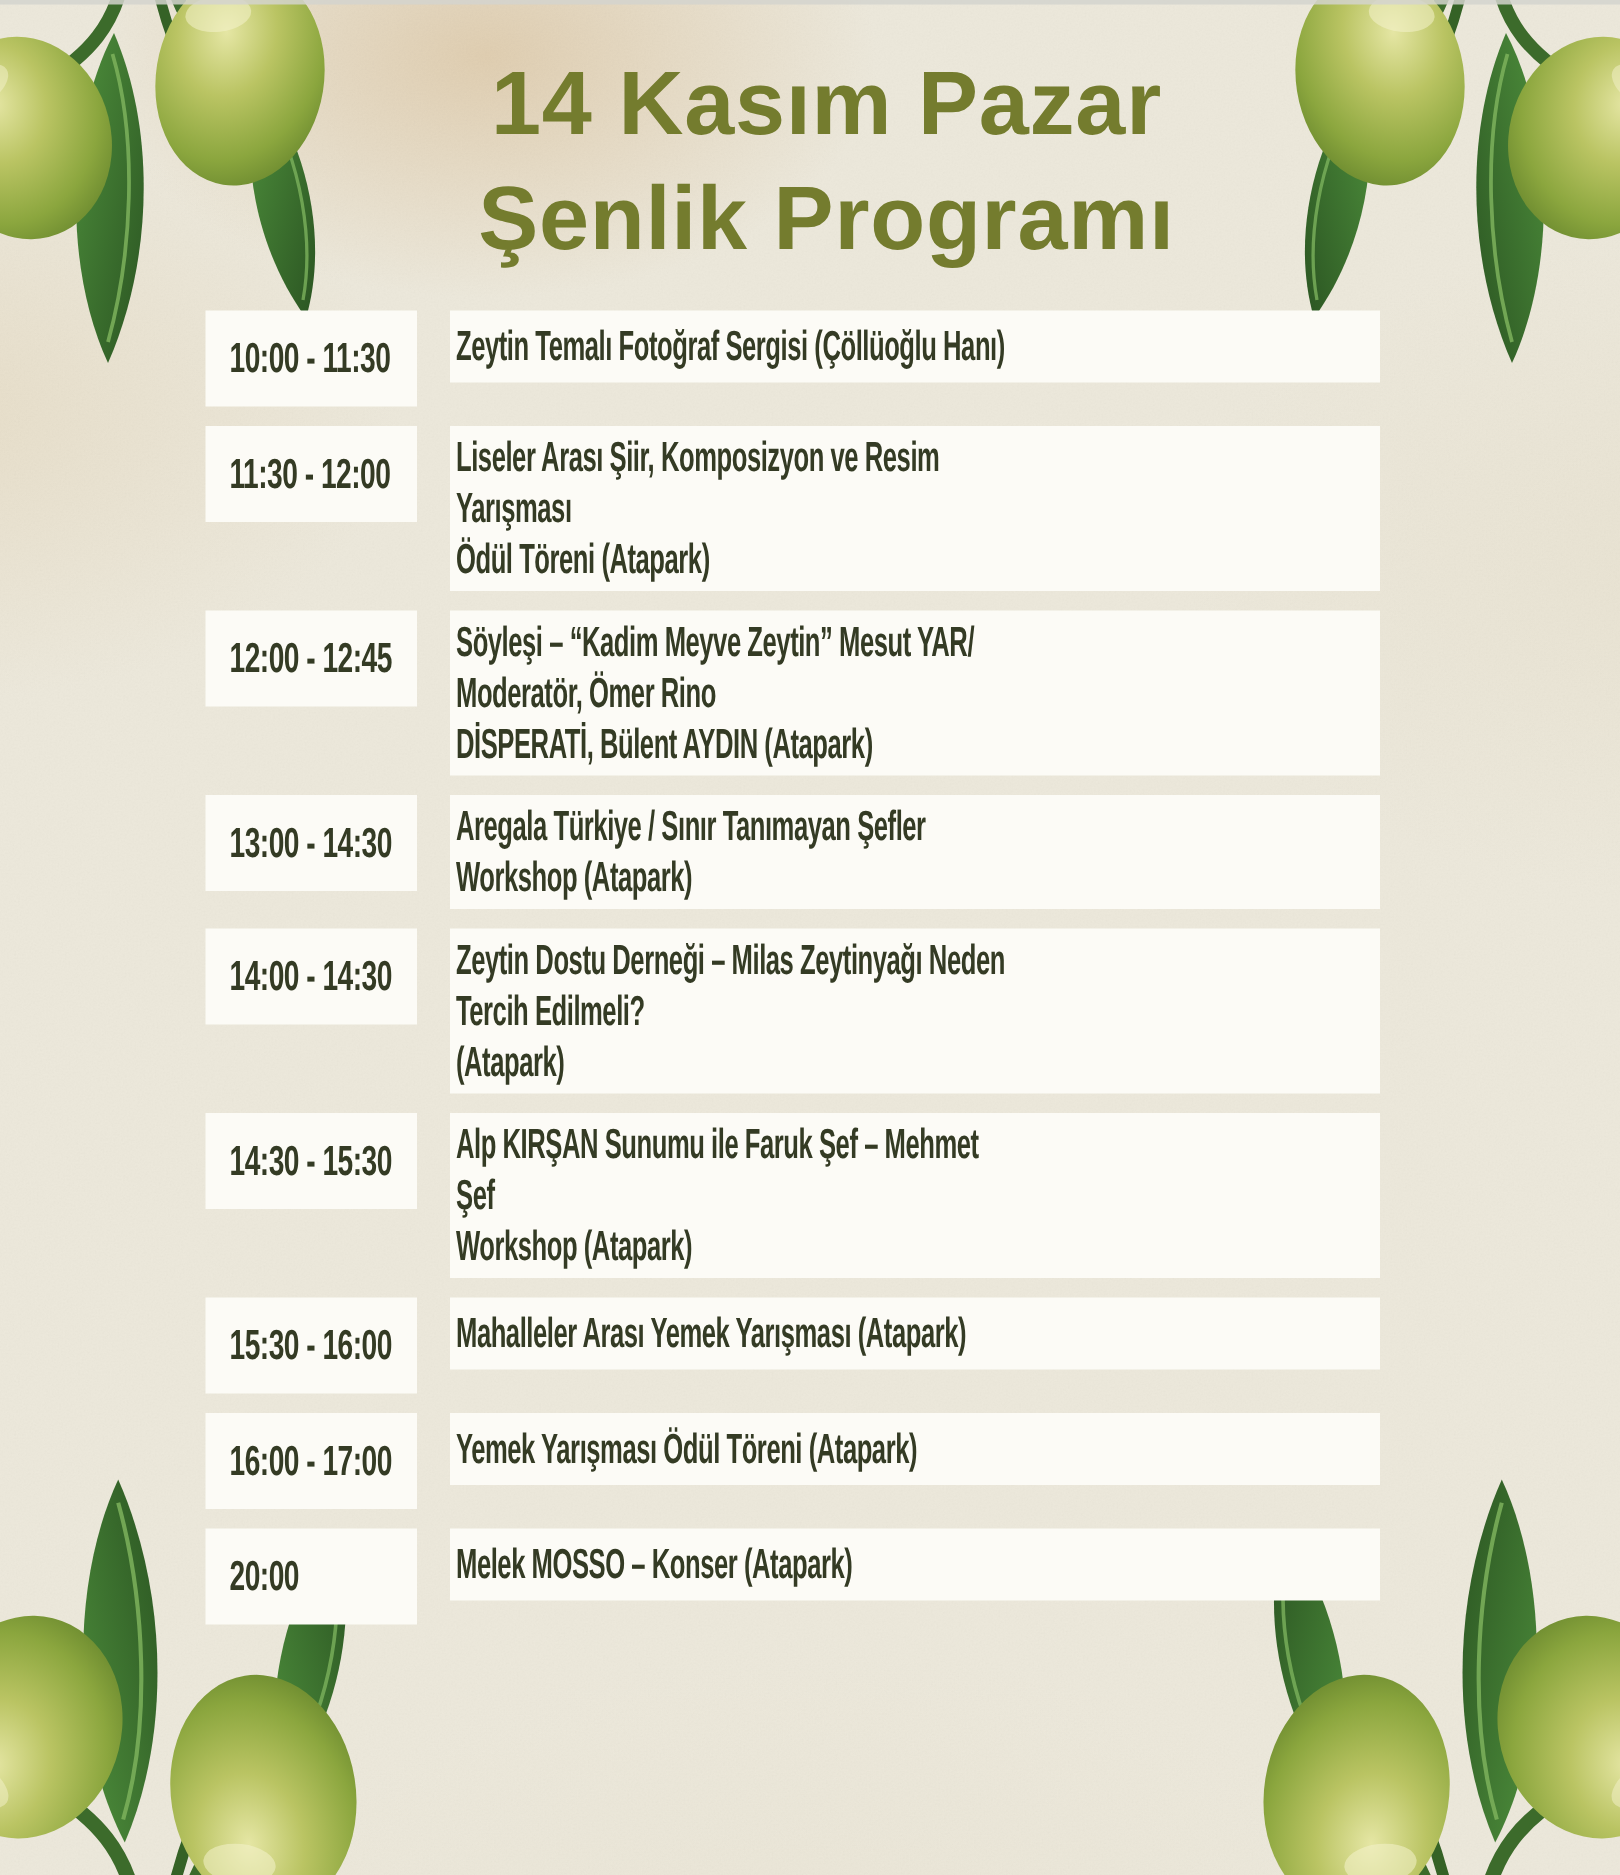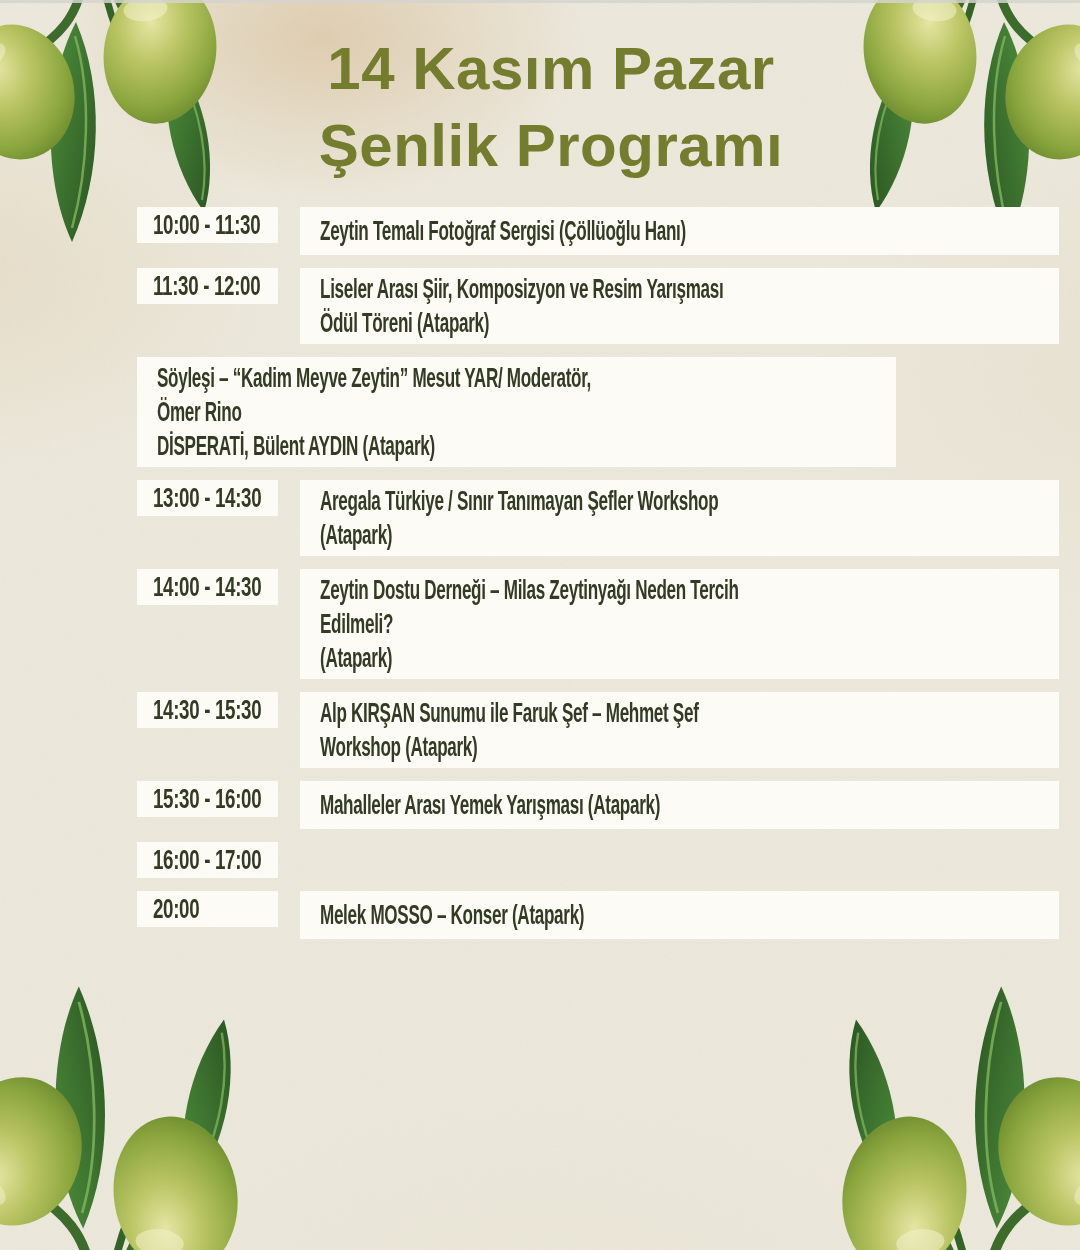--- a/index.html
+++ b/index.html
@@ -39,28 +39,28 @@
     margin-left:11px;
   }
 
   
   .schedule {
     position:absolute; top:207px; left:137px; width:811px; z-index:4;
     display:flex; flex-direction:column; gap:13px;
   }
   .row { display:flex; align-items:flex-start; }
   .time-cell {
-    flex:none; width:141px; height:36px; margin-right:22px;
+    flex:none; width:141px; height:64px; margin-right:22px;
     background:#fcfbf6; display:flex; align-items:center;
     box-sizing:border-box; padding-left:16px; overflow:visible;
   }
   .event-cell {
-    flex:none; width:759px; min-height:48px;
+    flex:none; width:620px; min-height:48px;
     background:#fcfbf6; box-sizing:border-box;
-    padding:4px 0 4px 20px;
+    padding:4px 0 4px 4px;
     display:flex; align-items:center; overflow:visible;
   }
   .t-inner, .e-inner {
     color:#343b24; font-weight:bold; font-size:28px; line-height:34px;
     letter-spacing:-0.5px; transform-origin:0 50%;
   }
   .t-inner { width:170px; transform:scaleX(0.67); white-space:nowrap; }
   .e-inner { width:1010px; transform:scaleX(0.61); white-space:pre-line; }
 
   
@@ -152,20 +152,23 @@
       <div class="row">
         <div class="time-cell">
           <div class="t-inner">11:30 - 12:00</div>
         </div>
         <div class="event-cell">
           <div class="e-inner">Liseler Arası Şiir, Komposizyon ve Resim Yarışması
 Ödül Töreni (Atapark)</div>
         </div>
       </div>
       <div class="row">
+        <div class="time-cell">
+          <div class="t-inner">12:00 - 12:45</div>
+        </div>
         <div class="event-cell">
           <div class="e-inner">Söyleşi – “Kadim Meyve Zeytin” Mesut YAR/ Moderatör, Ömer Rino
 DİSPERATİ, Bülent AYDIN (Atapark)</div>
         </div>
       </div>
       <div class="row">
         <div class="time-cell">
           <div class="t-inner">13:00 - 14:30</div>
         </div>
         <div class="event-cell">
@@ -195,20 +198,23 @@
           <div class="t-inner">15:30 - 16:00</div>
         </div>
         <div class="event-cell">
           <div class="e-inner">Mahalleler Arası Yemek Yarışması (Atapark)</div>
         </div>
       </div>
       <div class="row">
         <div class="time-cell">
           <div class="t-inner">16:00 - 17:00</div>
         </div>
+        <div class="event-cell">
+          <div class="e-inner">Yemek Yarışması Ödül Töreni (Atapark)</div>
+        </div>
       </div>
       <div class="row">
         <div class="time-cell">
           <div class="t-inner">20:00</div>
         </div>
         <div class="event-cell">
           <div class="e-inner">Melek MOSSO – Konser (Atapark)</div>
         </div>
       </div>
     </div>

